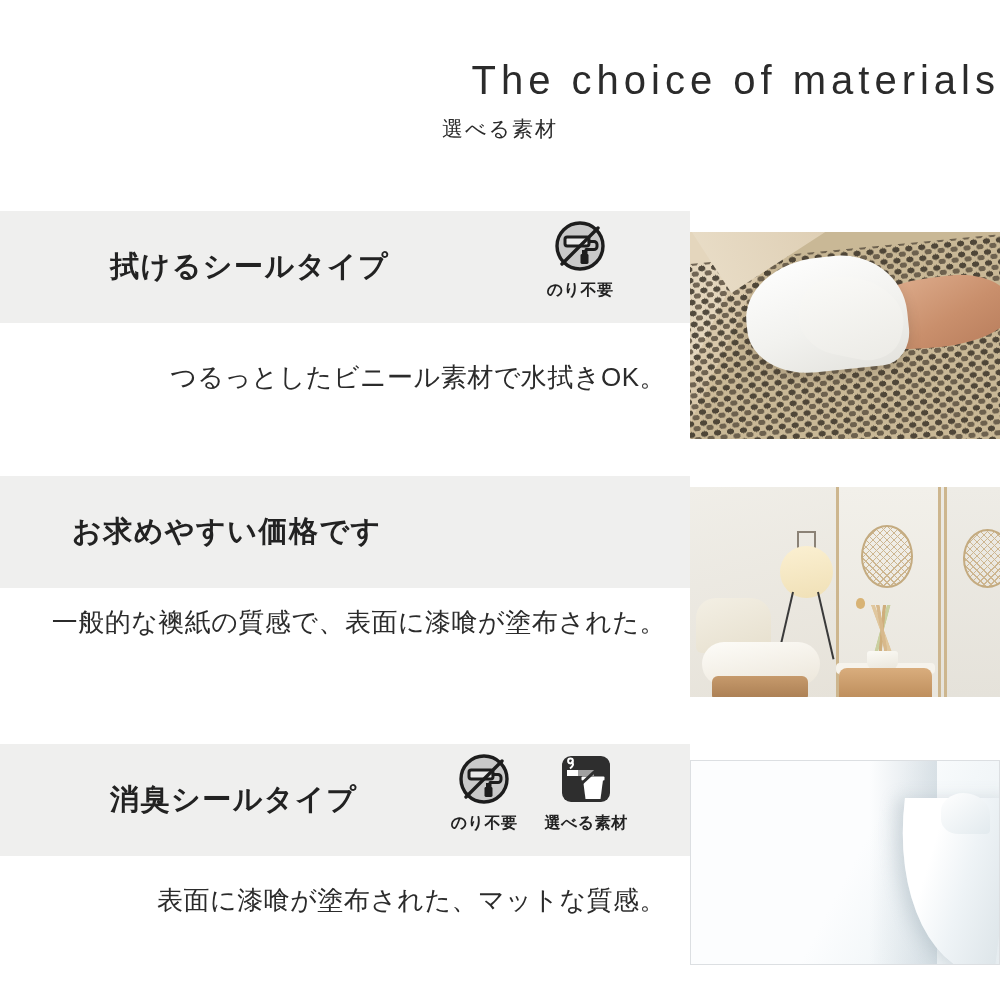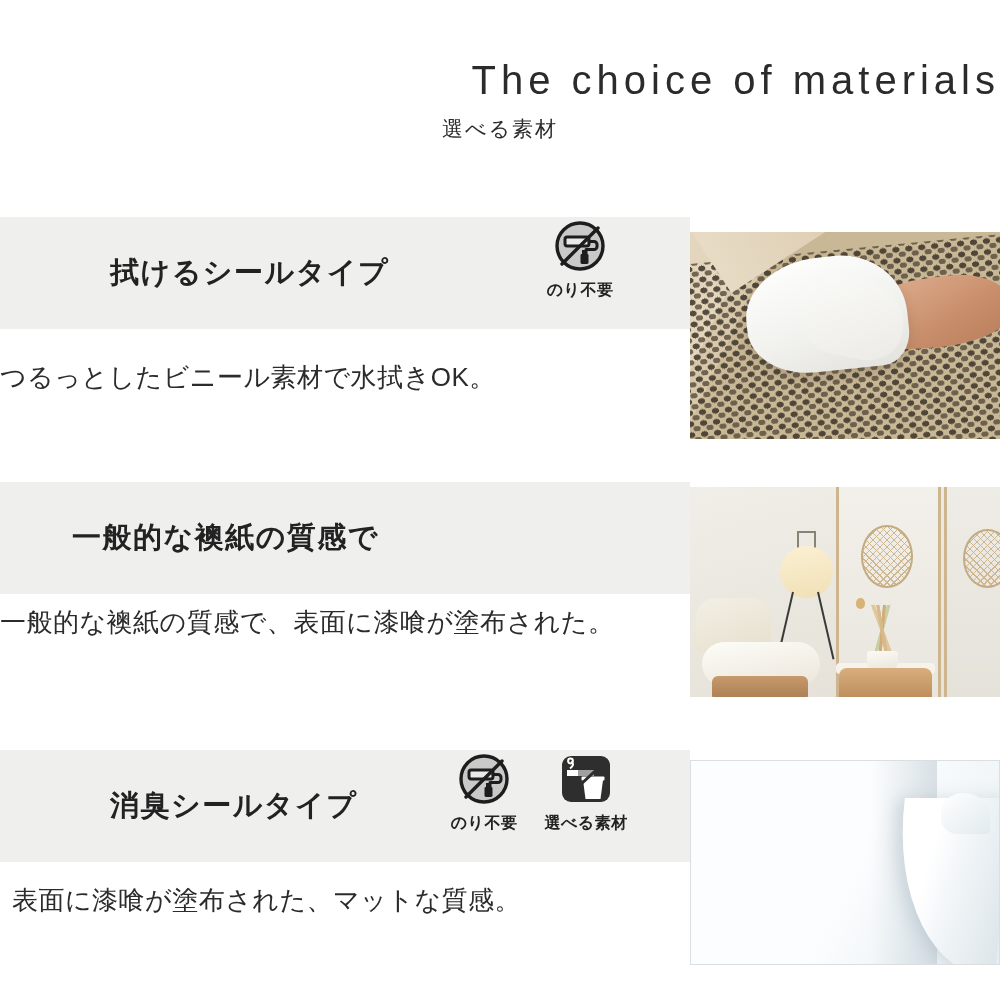--- a/index.html
+++ b/index.html
@@ -33,21 +33,21 @@
     font-family:Liberation Mono, monospace;
   }
 
   
   .section { position:absolute; left:0; width:1000px; }
   #section-0 { top:205px; height:265px; }
   #section-1 { top:470px; height:268px; }
   #section-2 { top:738px; height:262px; }
 
   .band {
-    position:absolute; top:12px; left:0;
+    position:absolute; top:6px; left:0;
     width:690px; height:112px;
     background:#efefee;
     display:flex;
     align-items:center;
   }
   .band-title {
     font-size:29px;
     font-weight:700;
     letter-spacing:1.5px;
     color:#222;
@@ -75,21 +75,21 @@
     font-size:16px;
     font-weight:700;
     color:#222;
     letter-spacing:0.5px;
     white-space:nowrap;
   }
 
   .desc {
     position:absolute;
     left:0; width:666px;
-    text-align:left;
+    text-align:right;
     font-size:26px;
     font-weight:500;
     letter-spacing:0.5px;
     color:#2b2b2b;
     line-height:1.55;
   }
   #section-0 .desc { top:152px; }
   #section-1 .desc { top:132px; }
   #section-2 .desc { top:142px;padding-left:12px; }
 
@@ -302,21 +302,21 @@
     <div id="p0-wood"></div>
     <div id="p0-hand"></div>
     <div id="p0-towel"></div>
     <div id="p0-towel2"></div>
   </div>
 </div>
 
 <div class="section" id="section-1">
 
   <div class="band">
-    <div class="band-title">一般的な襖紙の質感で</div>
+    <div class="band-title">お求めやすい価格です</div>
   </div>
 
 
   <div class="desc">
     <div>一般的な襖紙の質感で、表面に漆喰が塗布された。</div>
   </div>
 
   <div class="photo" id="photo-1">
     <div class="photo-inner" id="p1-bg"></div>
     <div id="p1-wall"></div>

